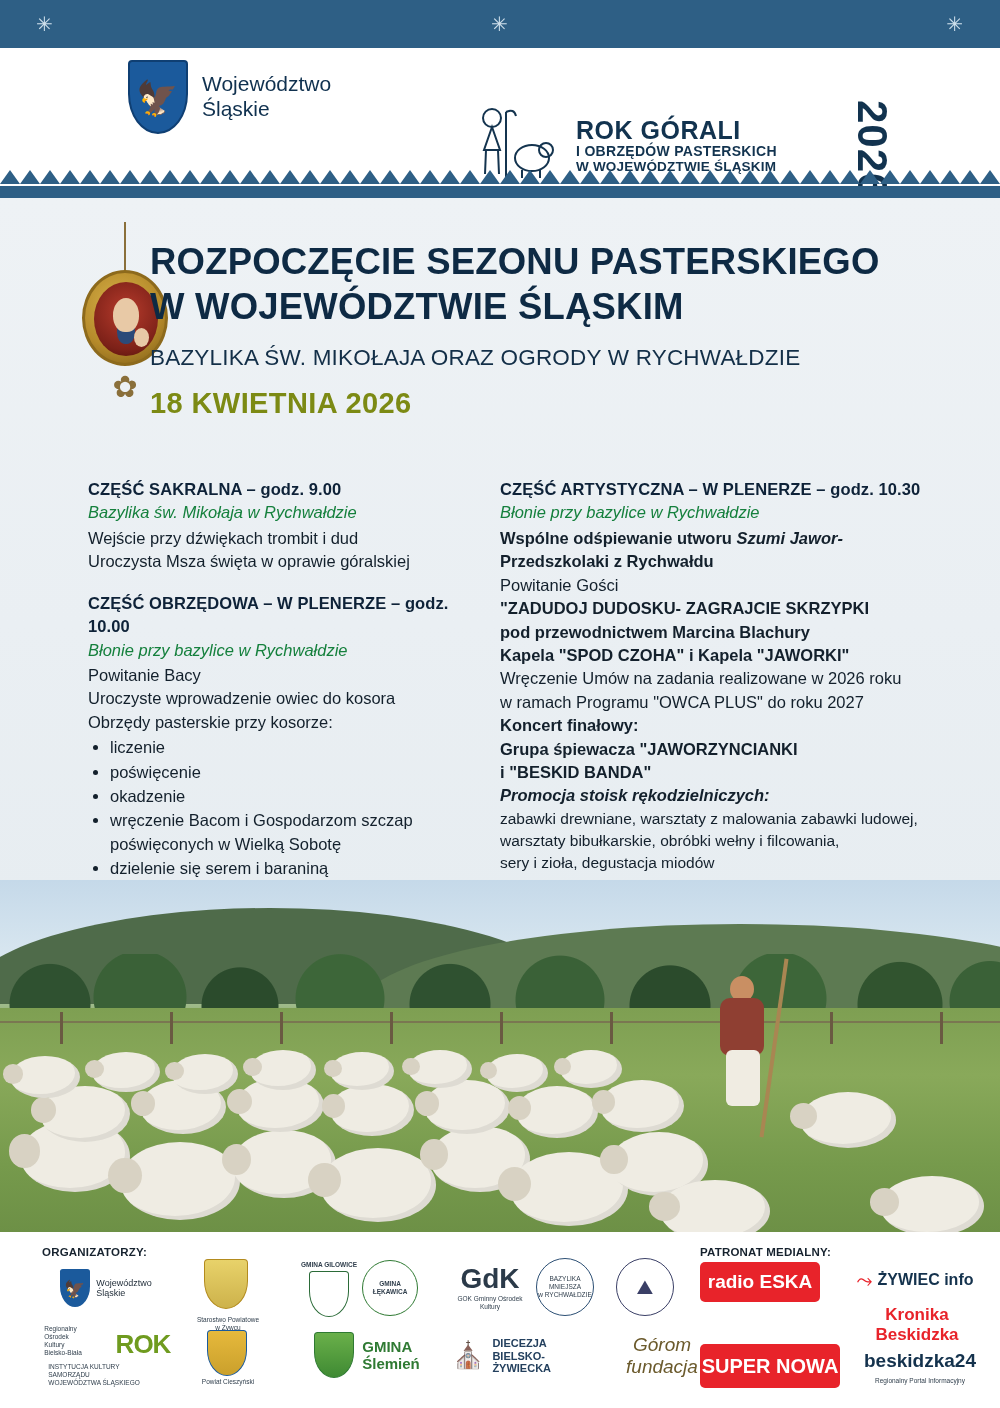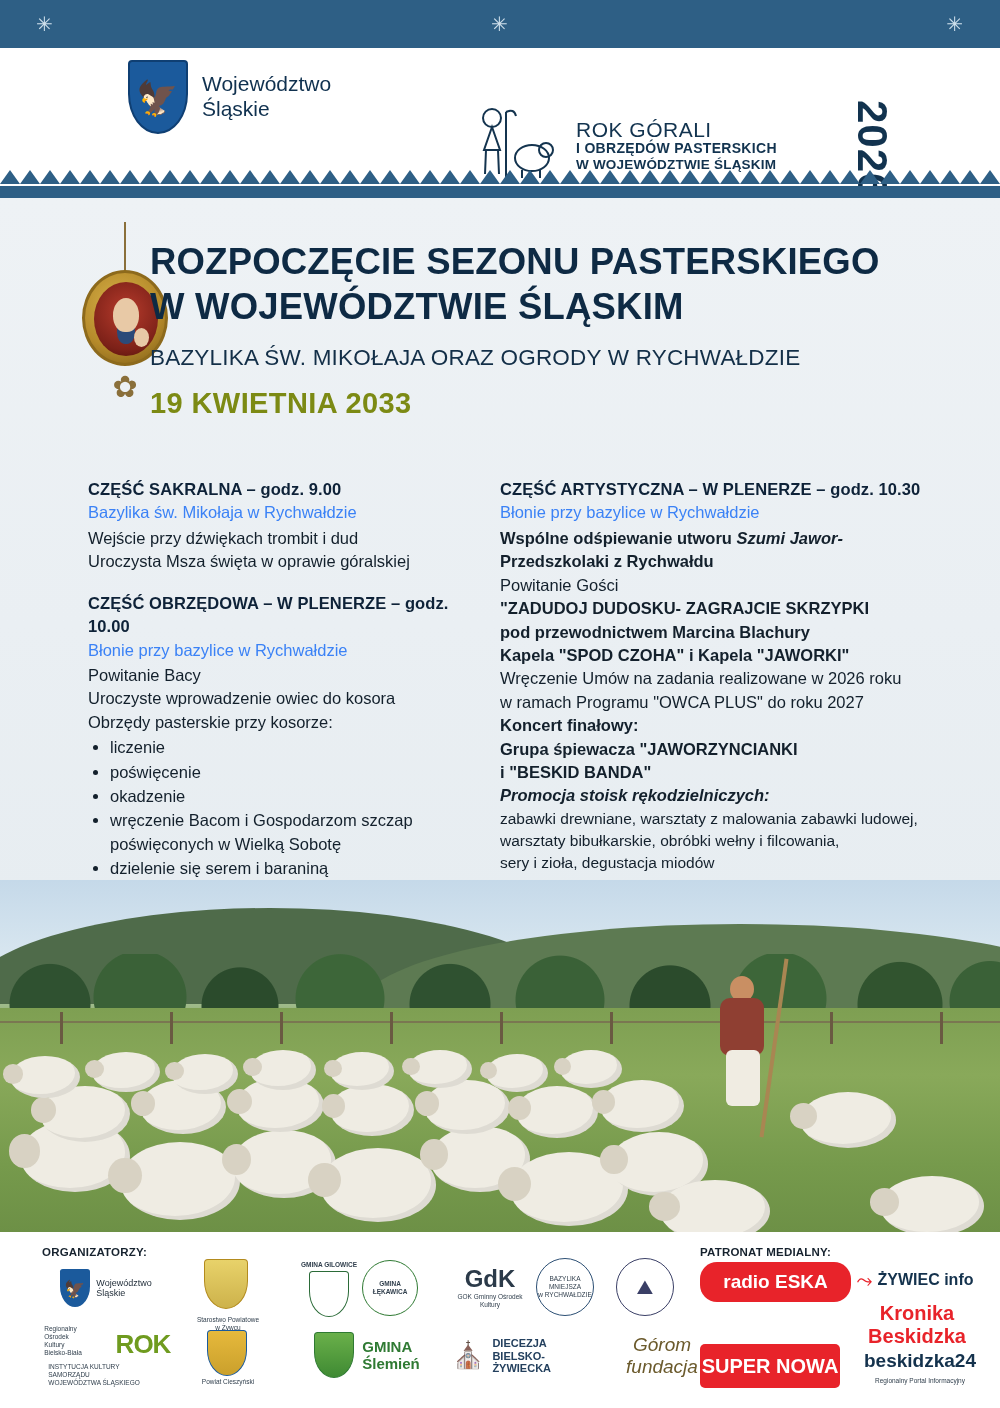--- a/index.html
+++ b/index.html
@@ -95,21 +95,21 @@
     display: flex;
     align-items: center;
     gap: 14px;
   }
   .baca-mark {
     width: 92px; height: 82px;
     position: relative;
   }
   .baca-mark svg { display: block; }
   .rg-text { line-height: 1.12; color: #12334f; }
-  .rg-1 { font-size: 21px; font-weight: 400; letter-spacing: 0.5px; }
+  .rg-1 { font-size: 25px; font-weight: 700; letter-spacing: 0.5px; }
   .rg-2 { font-size: 14px; font-weight: 700; letter-spacing: 0.3px; }
   .rg-3 { font-size: 13.5px; font-weight: 700; letter-spacing: 0.2px; }
   .year {
     position: absolute;
     left: 848px; top: 52px;
     font-size: 42px;
     font-weight: 700;
     color: #12334f;
     writing-mode: vertical-rl;
     letter-spacing: 1px;
@@ -216,21 +216,22 @@
   .col-left { left: 88px; top: 478px; width: 380px; }
   .col-right { left: 500px; top: 478px; width: 430px; }
 
   .sec-head {
     font-weight: 700;
     font-size: 16.5px;
     color: #0e2238;
     letter-spacing: 0.1px;
   }
   .sec-place {
-    color: #3b82f6;
+    font-style: italic;
+    color: #15803d;
     margin-bottom: 2px;
   }
   .line { }
   .gap { height: 18px; }
   ul.bullets {
     margin: 2px 0 4px 0;
     padding-left: 22px;
   }
   ul.bullets li { margin: 0 0 1px 0; }
 
@@ -543,21 +544,21 @@
       <div class="med-face2"></div>
     </div>
   </div>
   <div class="med-orn">✿</div>
 </div>
 
 <div class="title-wrap">
   <div class="title-1">ROZPOCZĘCIE SEZONU PASTERSKIEGO</div>
   <div class="title-2">W WOJEWÓDZTWIE ŚLĄSKIM</div>
   <div class="subtitle">BAZYLIKA ŚW. MIKOŁAJA ORAZ OGRODY W RYCHWAŁDZIE</div>
-  <div class="date">19 KWIETNIA 2033</div>
+  <div class="date">18 KWIETNIA 2026</div>
 </div>
 
 <div class="col col-left">
   <div class="sec-head">CZĘŚĆ SAKRALNA – godz. 9.00</div>
   <div class="sec-place">Bazylika św. Mikołaja w Rychwałdzie</div>
   <div class="line">Wejście przy dźwiękach trombit i dud</div>
   <div class="line">Uroczysta Msza święta w oprawie góralskiej</div>
 
   <div class="gap"></div>
 
@@ -676,21 +677,21 @@
     <div class="tiny" style="font-weight:700;" style2="">GMINA
 GILOWICE</div>
     <div class="shield-logo" style="width:40px;height:46px;margin-top:2px;"></div>
   </div>
 
   <div class="logo-box circle-logo" style="left:362px; top:28px; width:56px; height:56px;border-color:#2f7a33;">
     <span class="tiny" style="font-weight:700;">GMINA ŁĘKAWICA</span>
   </div>
 
   <div class="logo-box" style="left:452px; top:26px; width:76px; height:58px;flex-direction:column;">
-    <div style="font-size:24px;font-weight:700;color:#2b3a49;">GdK</div>
+    <div style="font-size:28px;font-weight:700;color:#2b3a49;">GdK</div>
     <div class="tiny">GOK
 Gminny Ośrodek Kultury</div>
   </div>
 
   <div class="logo-box circle-logo" style="left:536px; top:26px; width:58px; height:58px;">
     <span class="tiny" style="white-space:pre-line;">BAZYLIKA MNIEJSZA
 w RYCHWAŁDZIE</span>
   </div>
 
   <div class="logo-box circle-logo" style="left:616px; top:26px; width:58px; height:58px;border-color:#3a3f66;">
@@ -723,31 +724,31 @@
     <span style="font-size:26px;color:#5d6b7a;">⛪</span>
     <div style="font-size:11px;font-weight:700;color:#24405e;white-space:pre-line;text-align:left;">DIECEZJA
 BIELSKO-ŻYWIECKA</div>
   </div>
 
   <div class="logo-box" style="left:614px; top:96px; width:96px; height:56px;flex-direction:column;">
     <div style="font-size:19px;color:#6b5a2c;font-style:italic;white-space:pre-line;">Górom
 fundacja</div>
   </div>
 
-  <div class="logo-box pill" style="left:700px; top:30px; width:151px; height:40px;background:#e8232a;border-radius:17px;">
+  <div class="logo-box pill" style="left:700px; top:30px; width:120px; height:40px;background:#e8232a;">
     <span style="font-size:19px;">radio ESKA</span>
   </div>
 
   <div class="logo-box" style="left:850px; top:30px; width:130px; height:36px;gap:5px;">
     <span style="color:#e8232a;font-size:20px;">⤳</span>
     <span style="font-size:16px;font-weight:700;color:#14324d;">ŻYWIEC info</span>
   </div>
 
   <div class="logo-box" style="left:850px; top:72px; width:134px; height:42px;">
-    <span style="font-size:20px;font-weight:700;color:#e8232a;">Kronika Beskidzka</span>
+    <span style="font-size:17px;font-weight:700;color:#e8232a;">Kronika Beskidzka</span>
   </div>
 
   <div class="logo-box pill" style="left:700px; top:112px; width:140px; height:44px;background:#e8232a;">
     <span style="font-size:20px;">SUPER NOWA</span>
   </div>
 
   <div class="logo-box" style="left:852px; top:116px; width:136px; height:26px;">
     <span style="font-size:19px;font-weight:700;color:#14324d;">beskidzka24</span>
   </div>
   <div class="logo-box tiny" style="left:852px; top:142px; width:136px; height:14px;">Regionalny Portal Informacyjny</div>

